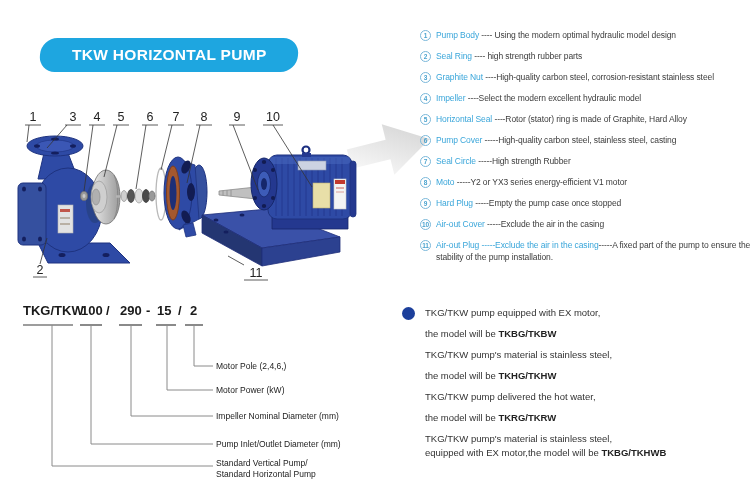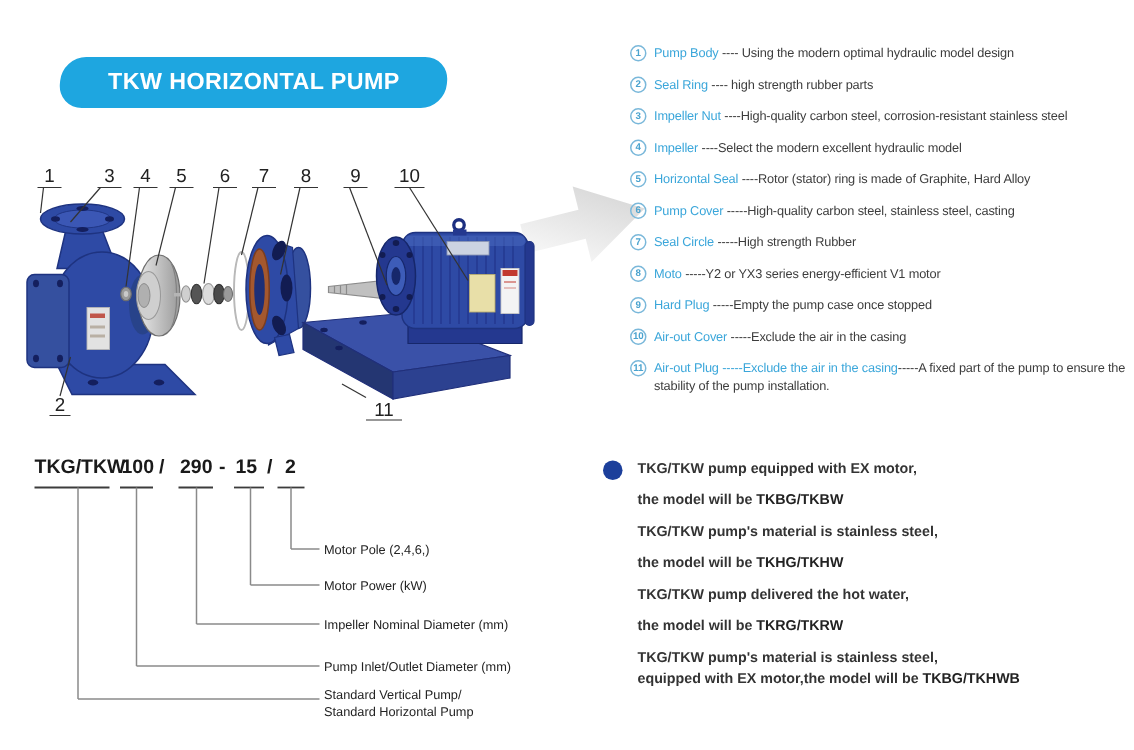--- a/index.html
+++ b/index.html
@@ -28,21 +28,21 @@
   .mc0{left:23px;} .mc1{left:81px;} .mc2{left:106px;} .mc3{left:120px;}
   .mc4{left:146px;} .mc5{left:157px;text-align:center;} .mc6{left:178px;} .mc7{left:190px;}
   .model-lines{position:absolute;left:20px;top:318px;width:340px;height:170px;}
   .mlabel{position:absolute;left:216px;font-size:8.5px;line-height:10px;color:#222;white-space:nowrap;}
   .ml0{top:361px;} .ml1{top:385px;} .ml2{top:411px;} .ml3{top:439px;}
   .ml4{top:458px;line-height:11px;}
 
   
   .note-bullet{position:absolute;left:402px;top:307px;width:13px;height:13px;border-radius:50%;background:#1c3f9b;}
   .notes{position:absolute;left:425px;top:306px;width:330px;font-size:9.5px;color:#333;}
-  .note-line{line-height:13px;margin-bottom:8px;white-space:nowrap;font-weight:bold;}
+  .note-line{line-height:13px;margin-bottom:8px;white-space:nowrap;}
   .note-line.tight{margin-bottom:1px;}
   .note-line b{color:#222;margin-top:16px;}
 </style>
 </head>
 <body>
 
 <div class="page">
 
   <div class="banner">
     <span>TKW HORIZONTAL PUMP</span>
@@ -220,21 +220,21 @@
     <li class="pl-item">
       <span class="pl-num">1</span>
       <span><span class="pl-name">Pump Body</span><span class="pl-desc"> ---- Using the modern optimal hydraulic model design</span></span>
     </li>
     <li class="pl-item">
       <span class="pl-num">2</span>
       <span><span class="pl-name">Seal Ring</span><span class="pl-desc"> ---- high strength rubber parts</span></span>
     </li>
     <li class="pl-item">
       <span class="pl-num">3</span>
-      <span><span class="pl-name">Impeller Nut</span><span class="pl-desc"> ----High-quality carbon steel, corrosion-resistant stainless steel</span></span>
+      <span><span class="pl-name">Graphite Nut</span><span class="pl-desc"> ----High-quality carbon steel, corrosion-resistant stainless steel</span></span>
     </li>
     <li class="pl-item">
       <span class="pl-num">4</span>
       <span><span class="pl-name">Impeller</span><span class="pl-desc"> ----Select the modern excellent hydraulic model</span></span>
     </li>
     <li class="pl-item">
       <span class="pl-num">5</span>
       <span><span class="pl-name">Horizontal Seal</span><span class="pl-desc"> ----Rotor (stator) ring is made of Graphite, Hard Alloy</span></span>
     </li>
     <li class="pl-item">

